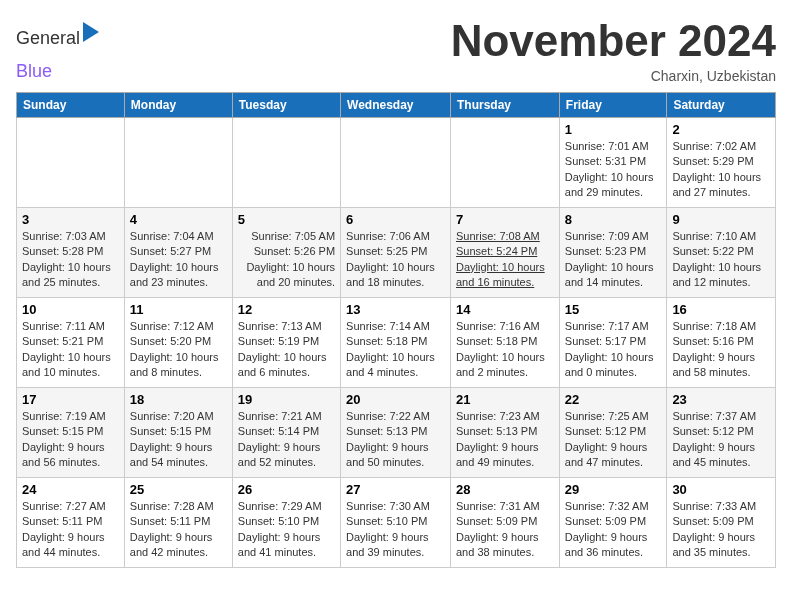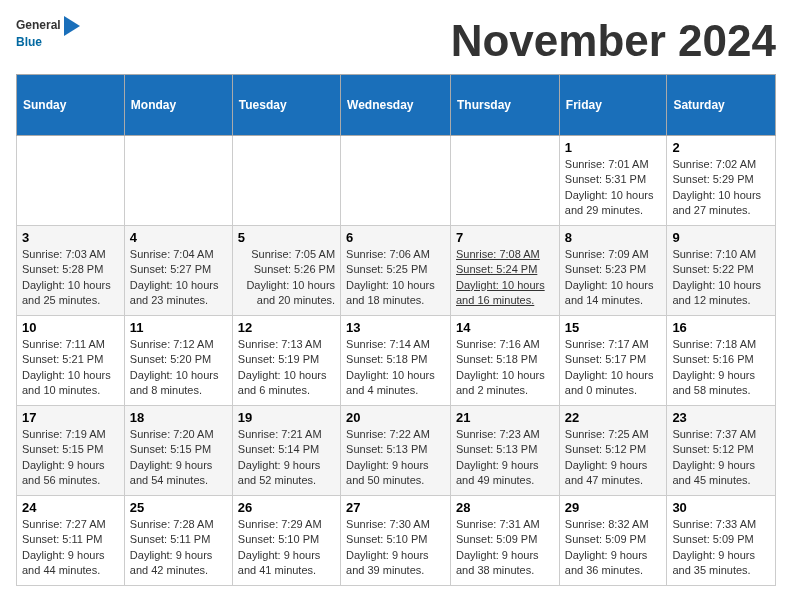--- a/index.html
+++ b/index.html
@@ -15,39 +15,40 @@
       justify-content: space-between;
       align-items: flex-start;
       margin-bottom: 8px;
     }
     .logo {
       display: flex;
       align-items: center;
       gap: 4px;
     }
     .logo-text {
-      font-size: 12px;
-      font-weight: bold;
+      font-size: 18px;
+      font-weight: normal;
       line-height: 1.1;
+      margin-top: 13px;
     }
     .logo-text .general { color: #333; }
-    .logo-text .blue { color: #0369a1; }
+    .logo-text .blue { color: #8b5cf6; }
     .title-block { text-align: right; }
     .month-title { font-size: 44px; font-weight: bold; color: #333; }
     .location { font-size: 14px; color: #555; margin-top: 2px; }
     table {
       width: 100%;
       border-collapse: collapse;
       font-size: 11px;
     }
     thead tr th {
       background-color: #1a6fba;
       color: #fff;
       text-align: left;
-      padding: 23px 6px;
+      padding: 5px 6px;
       font-size: 12px;
       font-weight: bold;
       border: 1px solid #aaa;
     }
     tbody tr td {
       border: 1px solid #ccc;
       vertical-align: top;
       padding: 4px 5px;
       width: 113px;
       height: 90px;
@@ -76,20 +77,21 @@
     <div style="display:flex;flex-direction:column;align-items:flex-start">
       <div style="display:flex;align-items:center">
         <span class="logo-text"><span class="general">General</span></span>
         <div style="width:0;height:0;border-top:10px solid transparent;border-bottom:10px solid transparent;border-left:16px solid #1a6fba;margin-left:3px;"></div>
       </div>
       <span class="logo-text"><span class="blue">Blue</span></span>
     </div>
   </div>
   <div class="title-block">
     <div class="month-title">November 2024</div>
+    <div class="location">Charxin, Uzbekistan</div>
   </div>
 </div>
 
 <table>
   <thead>
     <tr id="header-row">
     <th>Sunday</th>
         <th>Monday</th>
         <th>Tuesday</th>
         <th>Wednesday</th>
@@ -276,21 +278,21 @@
 Daylight: 9 hours and 39 minutes.</div>
         </td>
         <td>
           <span class="day-num">28</span>
           <div class="day-info" style="white-space: pre-line;">Sunrise: 7:31 AM
 Sunset: 5:09 PM
 Daylight: 9 hours and 38 minutes.</div>
         </td>
         <td>
           <span class="day-num">29</span>
-          <div class="day-info" style="white-space: pre-line;">Sunrise: 8:32 AM
+          <div class="day-info" style="white-space: pre-line;">Sunrise: 7:32 AM
 Sunset: 5:09 PM
 Daylight: 9 hours and 36 minutes.</div>
         </td>
         <td>
           <span class="day-num">30</span>
           <div class="day-info" style="white-space: pre-line;">Sunrise: 7:33 AM
 Sunset: 5:09 PM
 Daylight: 9 hours and 35 minutes.</div>
         </td>
       </tr>

